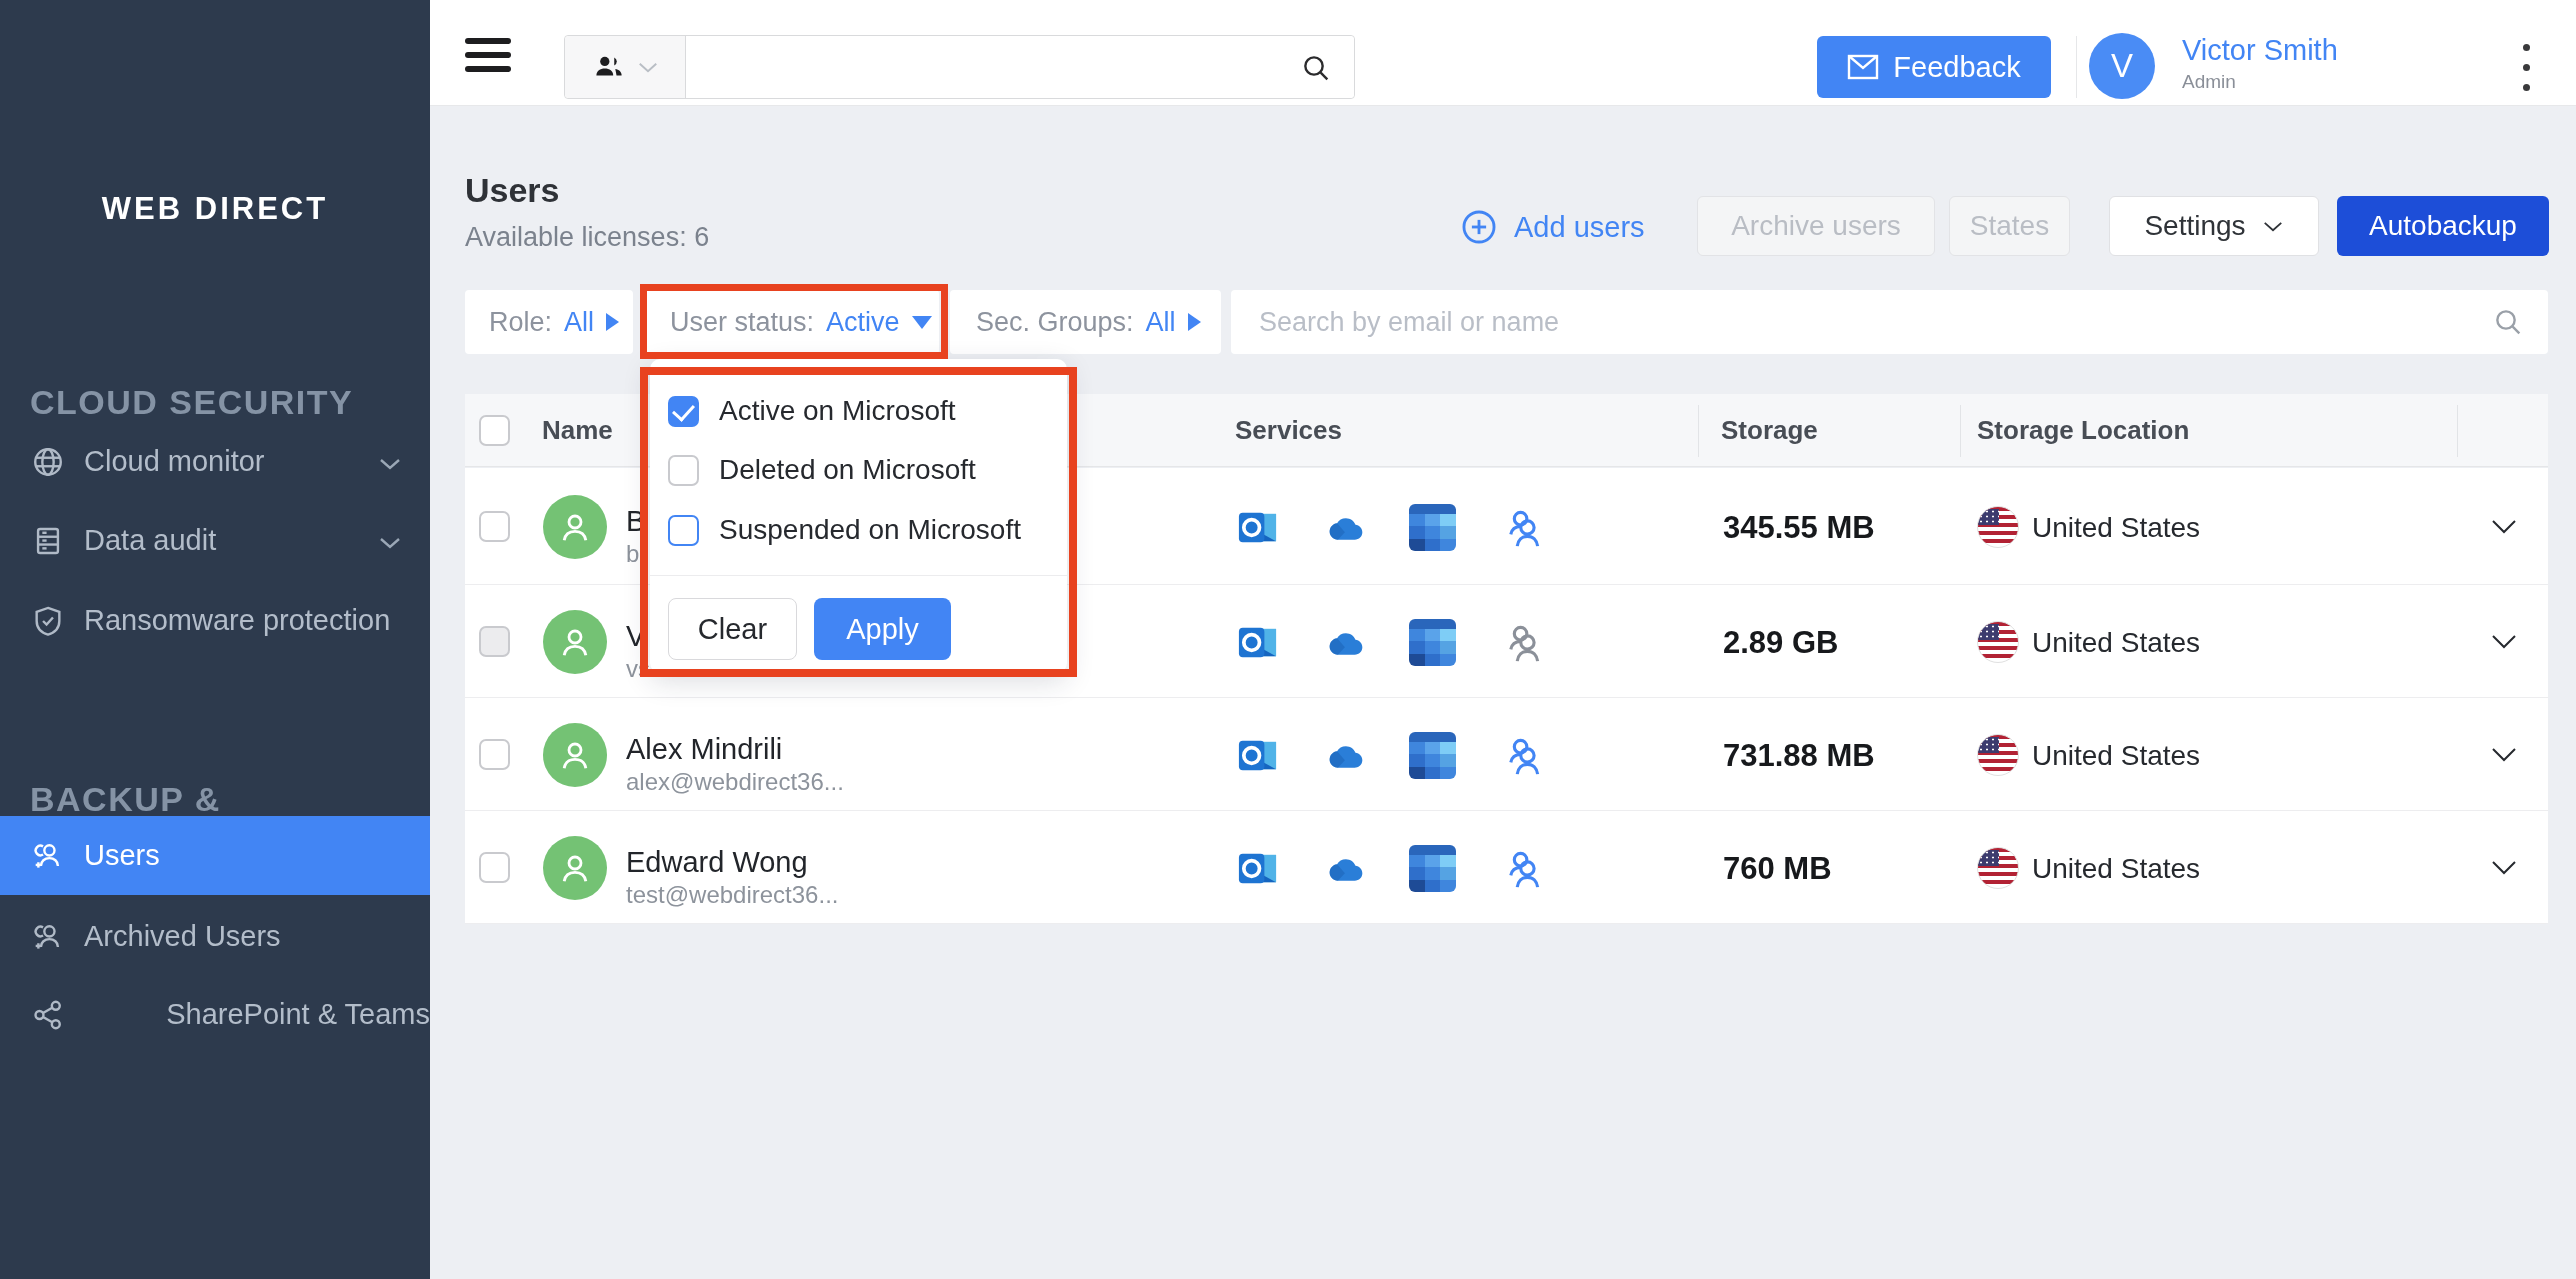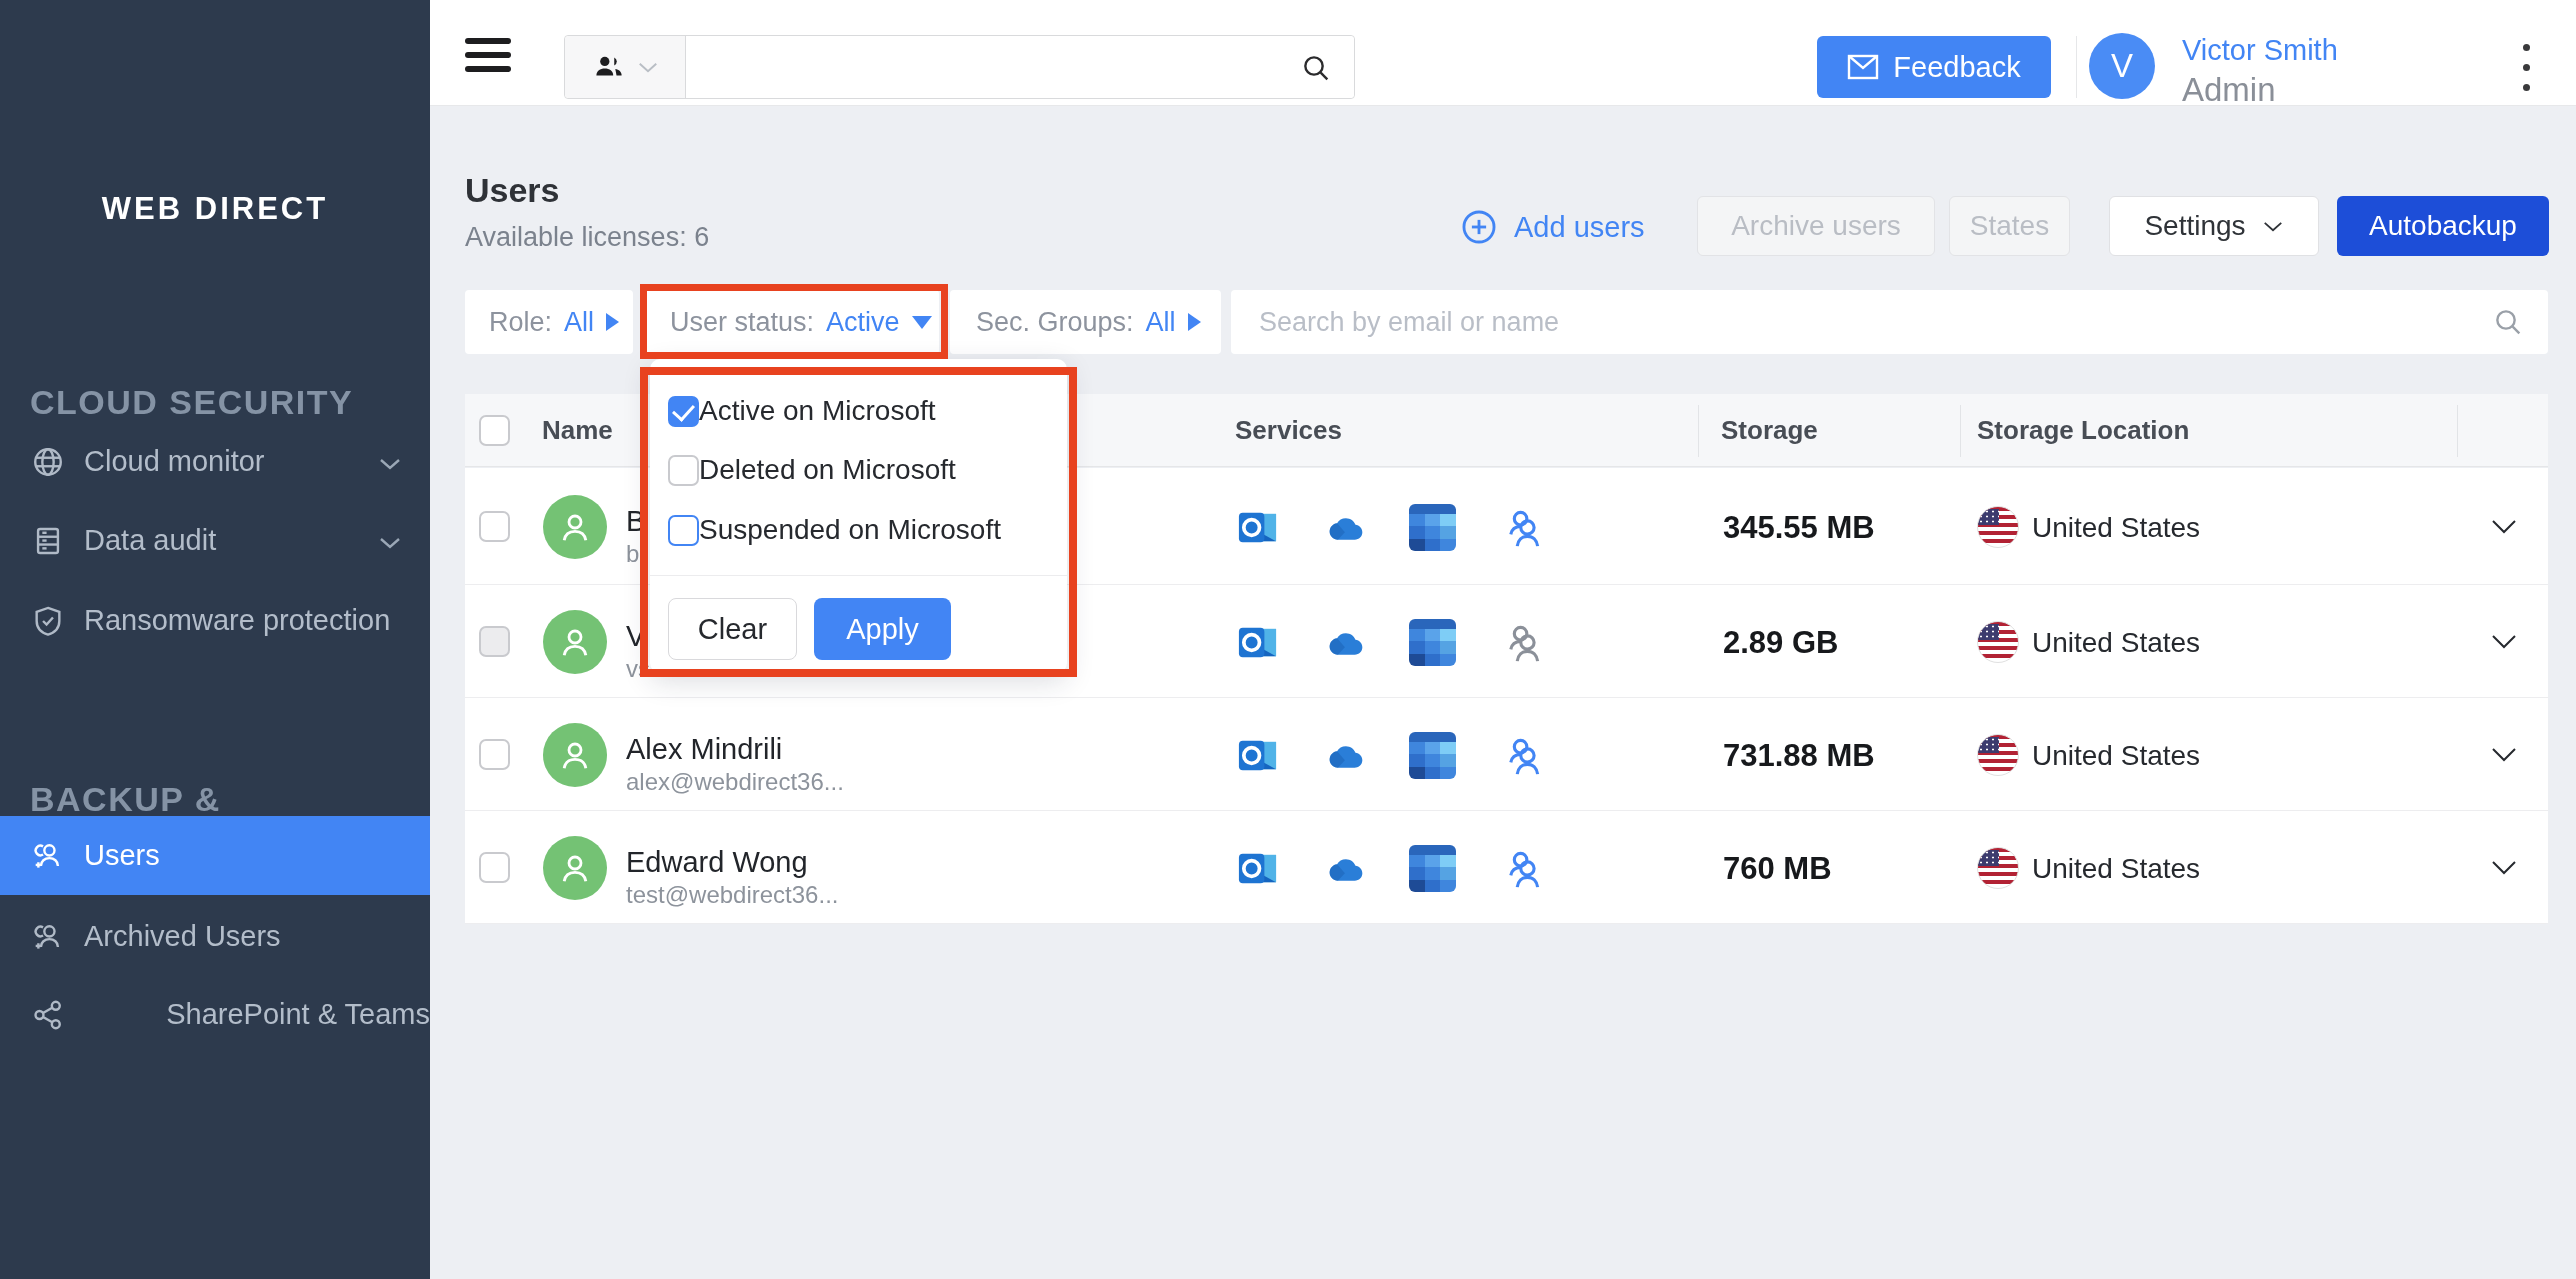--- a/index.html
+++ b/index.html
@@ -28,21 +28,21 @@
   .hamburger { position:absolute; left:35px; top:38px; width:46px; height:34px; cursor:pointer; }
   .hamburger span { display:block; height:6px; background:#1d1d1f; border-radius:3px; margin-bottom:8px; }
   .searchwrap { position:absolute; left:134px; top:35px; width:791px; height:64px; border:1px solid #d9dadc; border-radius:4px; display:flex; background:#fff; }
   .search-left { width:121px; background:#f7f7f8; border-right:1px solid #d9dadc; display:flex; align-items:center; justify-content:center; gap:10px; cursor:pointer; border-radius:4px 0 0 4px; }
   .search-input { flex:1; border:0; outline:none; font-size:27px; padding:0 20px; color:#333; border-radius:0 4px 4px 0; }
   .search-mag { position:absolute; right:22px; top:16px; }
   .fbk { position:absolute; left:1387px; top:36px; width:234px; height:62px; background:#4285f4; color:#fff; border:none; border-radius:6px; font-size:29px; display:flex; align-items:center; justify-content:center; gap:14px; cursor:pointer; font-family:inherit; }
   .tb-divider { position:absolute; left:1646px; top:36px; width:1px; height:62px; background:#e6e7e9; }
   .tb-avatar { position:absolute; left:1659px; top:33px; width:66px; height:66px; border-radius:50%; background:#4a8cf5; color:#fff; font-size:33px; display:flex; align-items:center; justify-content:center; cursor:pointer; }
   .tb-name { position:absolute; left:1752px; top:34px; font-size:29px; color:#4285f4; cursor:pointer; }
-  .tb-role { position:absolute; left:1752px; top:71px; font-size:33px; color:#8a8f98; }
+  .tb-role { position:absolute; left:1752px; top:71px; font-size:19px; color:#8a8f98; }
   .kebab { position:absolute; left:2085px; top:42px; width:40px; height:56px; cursor:pointer; }
   .kebab i { position:absolute; left:8px; width:7px; height:7px; border-radius:50%; background:#3a3a3c; }
 
   
   .pg-title { position:absolute; left:465px; top:171px; font-size:34px; font-weight:700; color:#2f3237; }
   .pg-sub { position:absolute; left:465px; top:222px; font-size:27px; color:#7b828d; }
   .addusers { position:absolute; left:1460px; top:197px; height:60px; display:flex; align-items:center; gap:16px; color:#4285f4; font-size:29px; cursor:pointer; }
   .btn { position:absolute; top:196px; height:60px; border-radius:6px; font-size:28px; font-family:inherit; display:flex; align-items:center; justify-content:center; cursor:pointer; }
   .btn.disabled { background:#f4f5f6; border:1px solid #e2e3e6; color:#b9bdc4; cursor:default; }
   .btn.white { background:#ffffff; border:1px solid #e0e1e4; color:#2f3338; gap:16px; }
@@ -61,21 +61,21 @@
   .f-search input { flex:1; border:0; outline:none; font-size:27px; padding:0 28px; color:#444; background:transparent; }
   .f-search input::placeholder { color:#b9bec7; }
   .f-search .mag { margin-right:24px; }
   .flabel { color:#8d939e; }
   .fvalue { color:#4285f4; }
   .tri-r { width:0; height:0; border-top:9px solid transparent; border-bottom:9px solid transparent; border-left:13px solid #4285f4; }
   .tri-d { width:0; height:0; border-left:10px solid transparent; border-right:10px solid transparent; border-top:13px solid #4285f4; }
 
   
   .dropdown { position:absolute; left:650px; top:359px; width:417px; height:314px; background:#ffffff; border-radius:10px; box-shadow:0 8px 28px rgba(30,40,60,.16); z-index:5; }
-  .dd-opt { position:absolute; left:18px; display:flex; align-items:center; font-size:28px; color:#26292e; cursor:pointer; }
+  .dd-opt { position:absolute; left:18px; display:flex; align-items:center; gap:20px; font-size:28px; color:#26292e; cursor:pointer; }
   .cb { width:31px; height:31px; border:2px solid #c9cace; border-radius:7px; background:#fff; position:relative; flex:0 0 31px; }
   .cb.checked { background:#4285f4; border-color:#4285f4; }
   .cb.checked::after { content:""; position:absolute; left:7px; top:2px; width:10px; height:17px; border:solid #fff; border-width:0 3.5px 3.5px 0; transform:rotate(42deg); }
   .cb.unchecked-focus { border-color:#4285f4; }
   .cb.muted { background:#ececee; }
   .dd-sep { position:absolute; left:0; top:216px; width:417px; height:1px; background:#ececee; }
   .dd-btn { position:absolute; top:239px; height:62px; border-radius:8px; font-size:29px; display:flex; align-items:center; justify-content:center; cursor:pointer; font-family:inherit; }
   .dd-clear { left:18px; width:129px; background:#fff; border:1px solid #d9d9dc; color:#26292e; }
   .dd-apply { left:164px; width:137px; background:#4285f4; border:none; color:#fff; }
 

